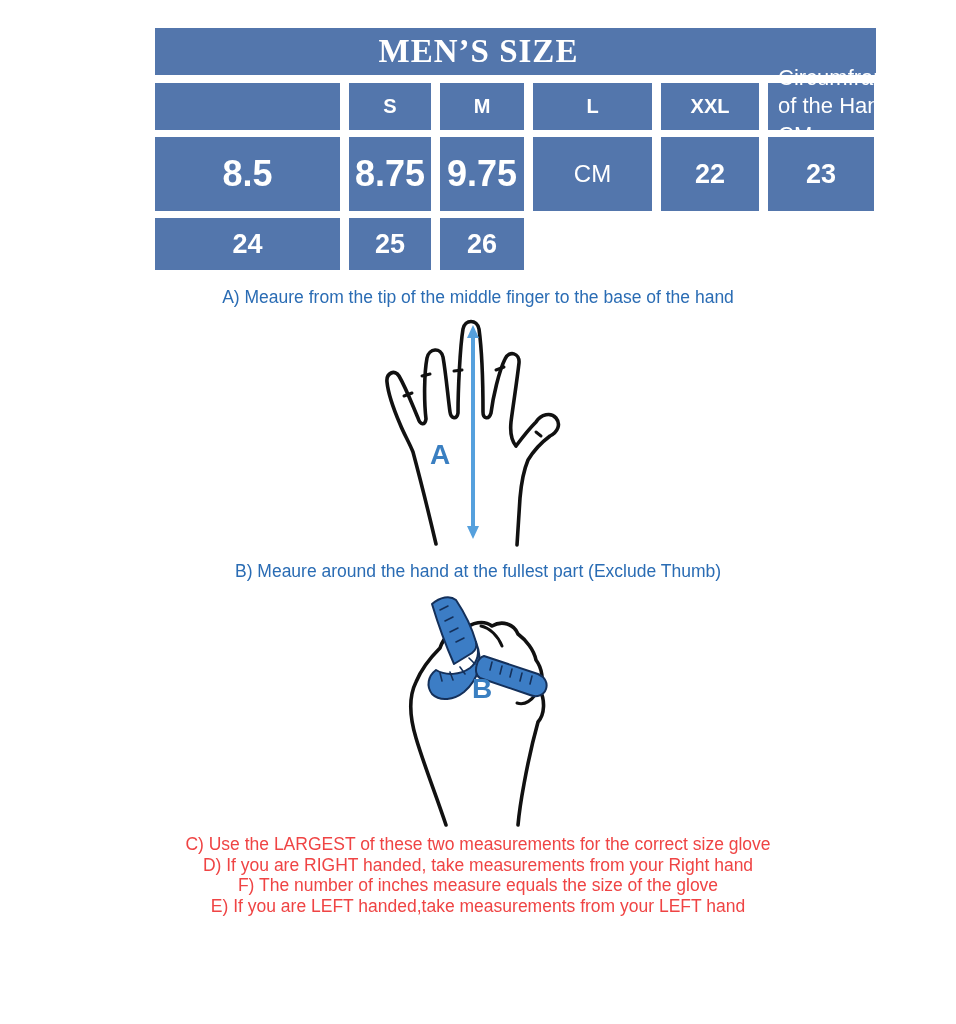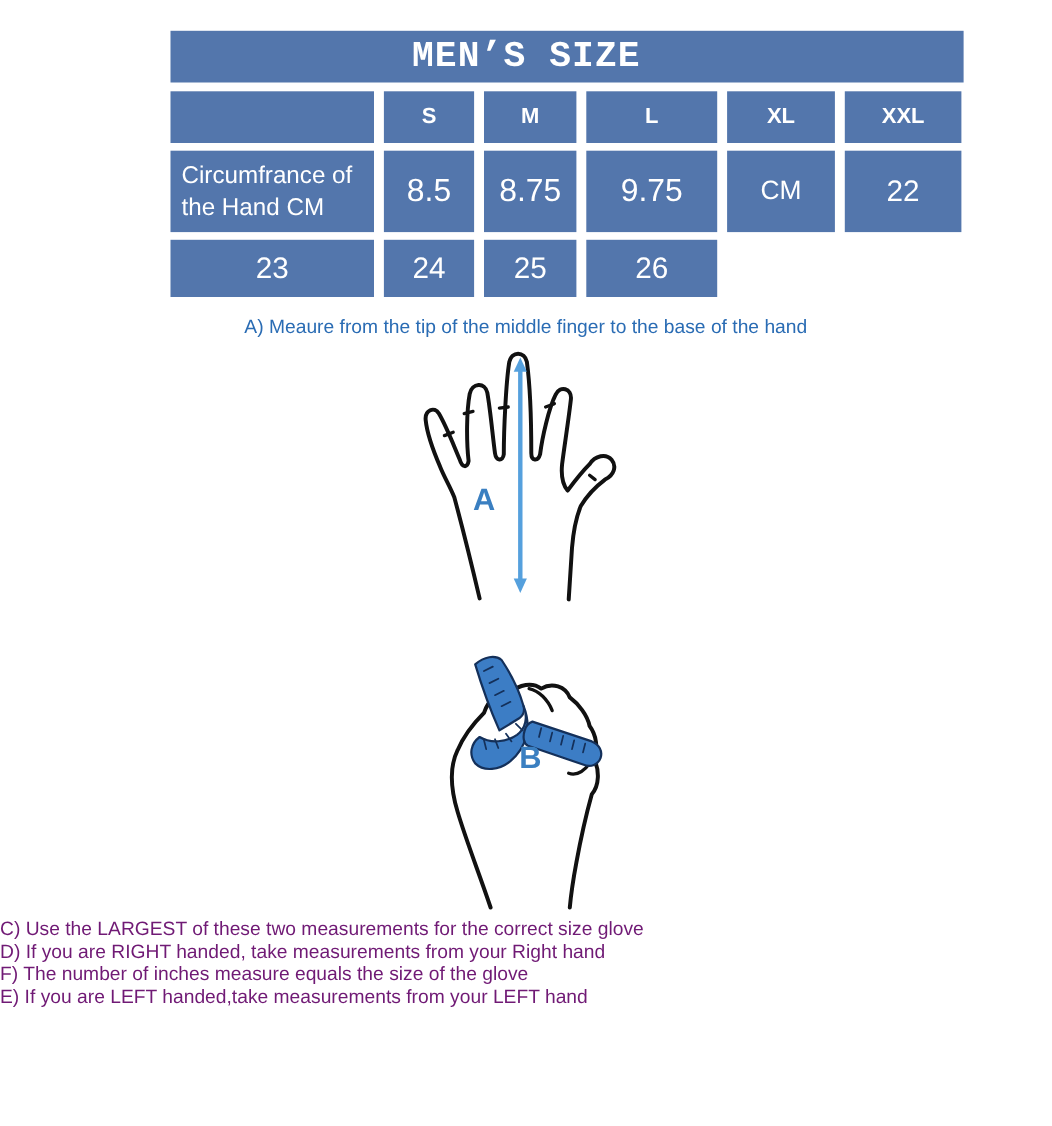--- a/index.html
+++ b/index.html
@@ -6,21 +6,21 @@
   .canvas{
     position:relative;width:956px;height:1024px;background:#ffffff;
     font-family:"Liberation Sans", sans-serif;overflow:hidden;
   }
   
   .table-title{
     position:absolute;left:155px;top:28px;width:721px;height:47px;
     background:#5376ac;color:#ffffff;
     display:flex;align-items:center;justify-content:center;
     padding-right:74px;box-sizing:border-box;
-    font-family:Liberation Mono, monospace;font-weight:bold;
+    font-family:Liberation Serif, serif;font-weight:bold;
     font-size:33px;letter-spacing:1px;
   }
   .size-grid{
     position:absolute;left:155px;top:83px;
     display:grid;
     grid-template-columns:185px 82px 84px 119px 98px 106px;
     grid-template-rows:47px 74px 52px;
     gap:7px 9px;
   }
   .cell{
@@ -28,32 +28,32 @@
     display:flex;align-items:center;justify-content:center;
     text-align:center;
   }
   .col-h{font-size:20px;font-weight:bold;}
   .row-label-1{
     justify-content:flex-start;text-align:left;
     padding-left:10px;box-sizing:border-box;
     font-size:22px;line-height:1.3;
   }
   .row-label-2{font-size:24px;}
-  .val-lg{font-size:29px;font-weight:normal;}
-  .val-md{font-size:27px;font-weight:normal;}
+  .val-lg{font-size:36px;font-weight:bold;}
+  .val-md{font-size:27px;font-weight:bold;}
   
   .instr{
     position:absolute;left:0;width:956px;text-align:center;
     color:#2a6cb4;font-size:17.5px;white-space:nowrap;
   }
   #line-a{top:287px;}
   #line-b{top:561px;}
   .bottom-lines{
-    position:absolute;left:0;top:834px;width:956px;text-align:left;
-    color:#701a75;font-size:17.5px;line-height:20.5px;
+    position:absolute;left:0;top:834px;width:956px;text-align:center;
+    color:#ef4444;font-size:17.5px;line-height:20.5px;
   }
   
   .illus{position:absolute;}
   #hand-a{left:378px;top:314px;width:205px;height:233px;}
   #fist-b{left:388px;top:590px;width:205px;height:238px;}
   .hand-stroke{fill:none;stroke:#111111;stroke-width:3.6;stroke-linecap:round;stroke-linejoin:round;}
   .hand-fill{fill:#ffffff;stroke:none;}
   .crease{fill:none;stroke:#111111;stroke-width:3;stroke-linecap:round;}
   .arrow-line{stroke:#55a0dd;stroke-width:4;}
   .arrow-head{fill:#55a0dd;}
@@ -70,21 +70,20 @@
 <div class="canvas">
 
   <div class="table-title">MEN’S SIZE</div>
 
   <div class="size-grid">
 
     <div class="cell"></div>
     <div class="cell col-h">S</div>
     <div class="cell col-h">M</div>
     <div class="cell col-h">L</div>
-    <div class="cell col-h">XL</div>
     <div class="cell col-h">XXL</div>
 
     <div class="cell row-label-1">Circumfrance of the Hand CM</div>
     <div class="cell val-lg">8.5</div>
     <div class="cell val-lg">8.75</div>
     <div class="cell val-lg">9.75</div>
 
     <div class="cell row-label-2">CM</div>
     <div class="cell val-md">22</div>
     <div class="cell val-md">23</div>
@@ -122,20 +121,21 @@
     <path class="crease" d="M 76 57 L 84 56"></path>
     <path class="crease" d="M 118 56 L 126 53"></path>
     <path class="crease" d="M 158 118 L 163 122"></path>
 
     <line class="arrow-line" x1="95" y1="22" x2="95" y2="214"></line>
     <polygon class="arrow-head" points="95,11 89,24 101,24"></polygon>
     <polygon class="arrow-head" points="95,225 89,212 101,212"></polygon>
     <text class="diagram-letter" x="52" y="150">A</text>
   </svg>
 
+  <div class="instr" id="line-b">B) Meaure around the hand at the fullest part (Exclude Thumb)</div>
 
   <svg class="illus" id="fist-b" viewBox="0 0 205 238">
 
     <path class="hand-fill" d="
       M 58 235 C 48 205 36 175 28 148 C 22 128 20 108 28 92 C 33 80 42 68 52 58
       C 56 46 66 38 76 40 C 84 32 96 30 104 36 C 114 30 126 34 130 44
       C 138 50 146 60 148 70 C 154 78 156 90 152 100 C 157 110 157 124 150 132
       C 145 150 140 172 136 194 C 133 210 131 224 130 235 Z"></path>
 
     <path class="hand-stroke" d="

